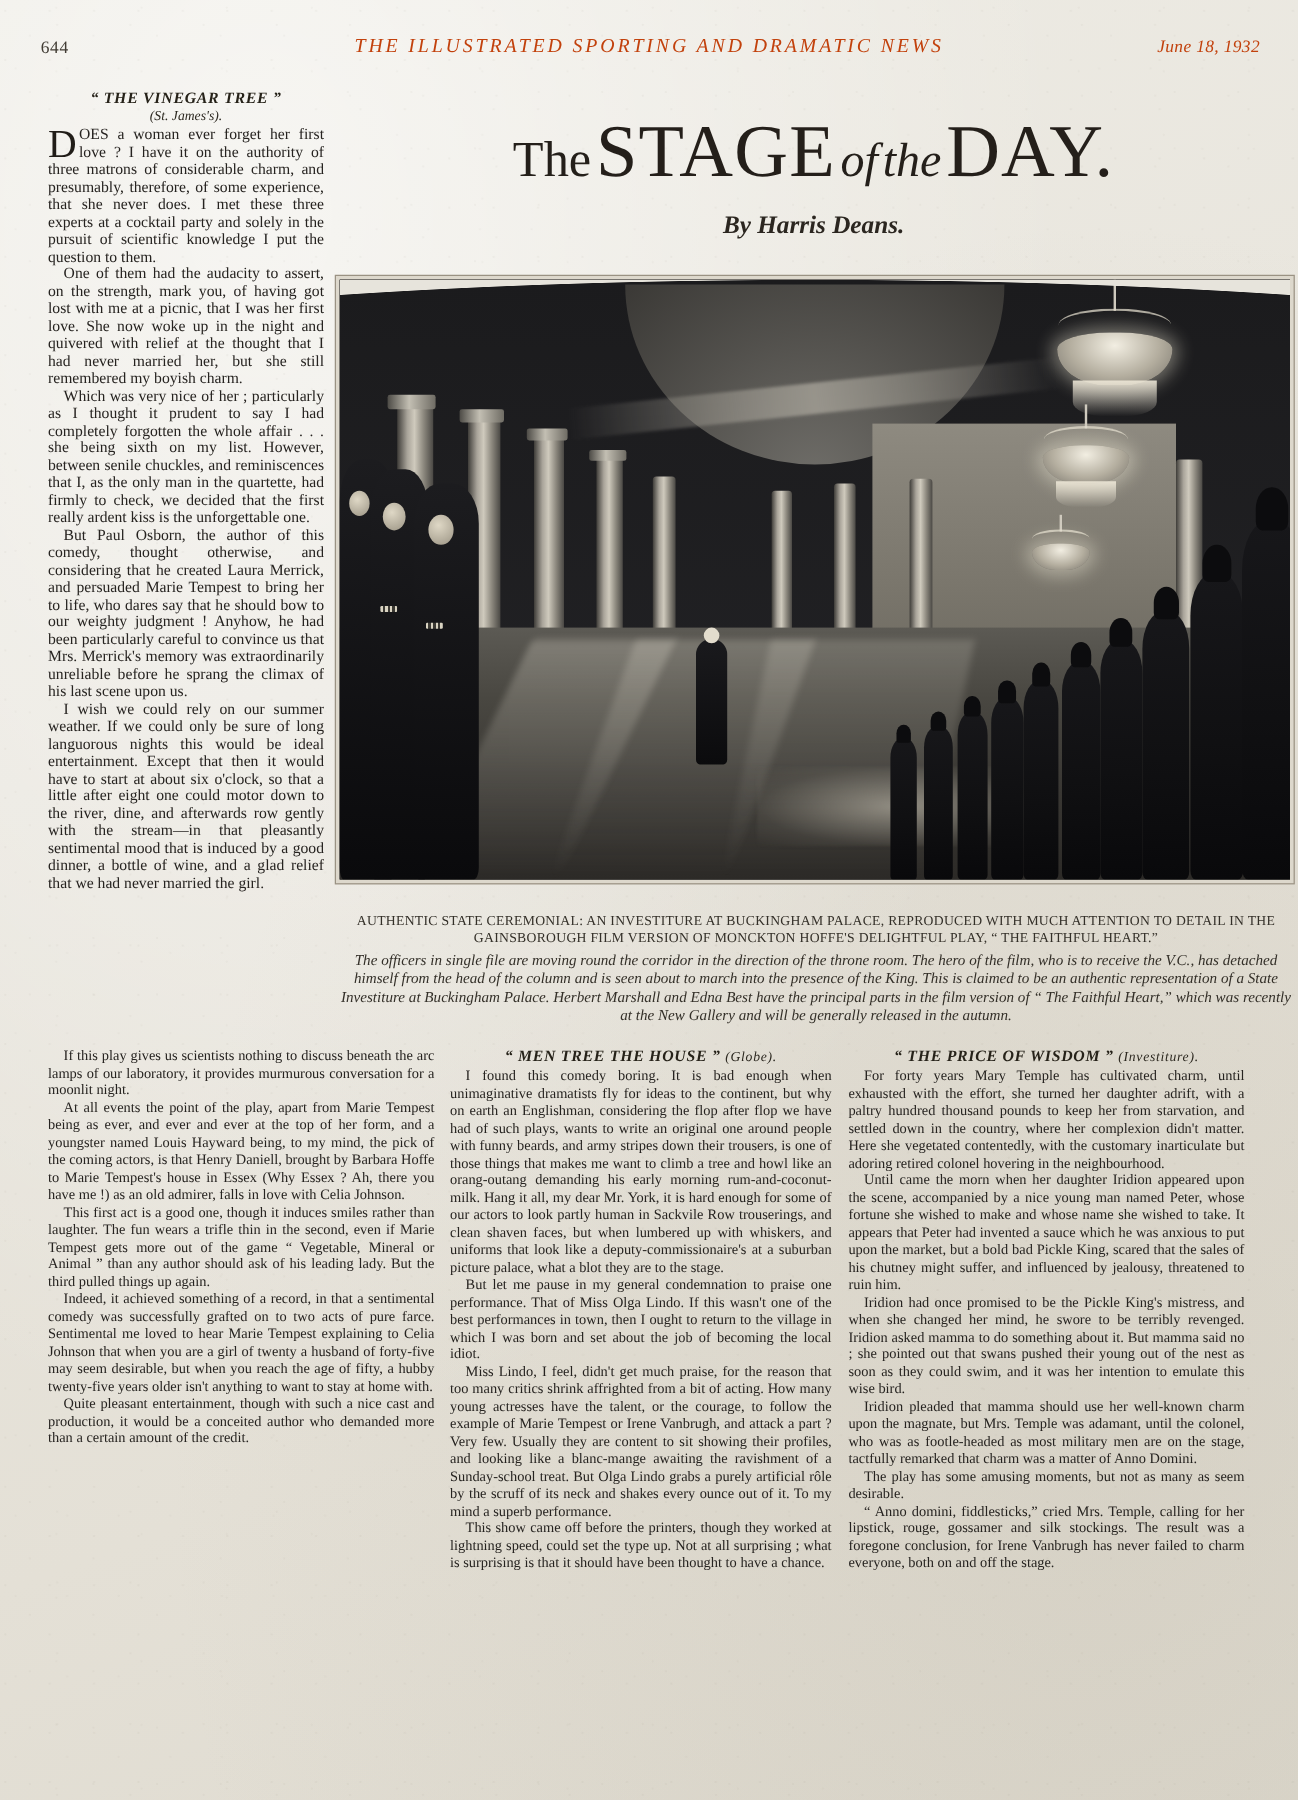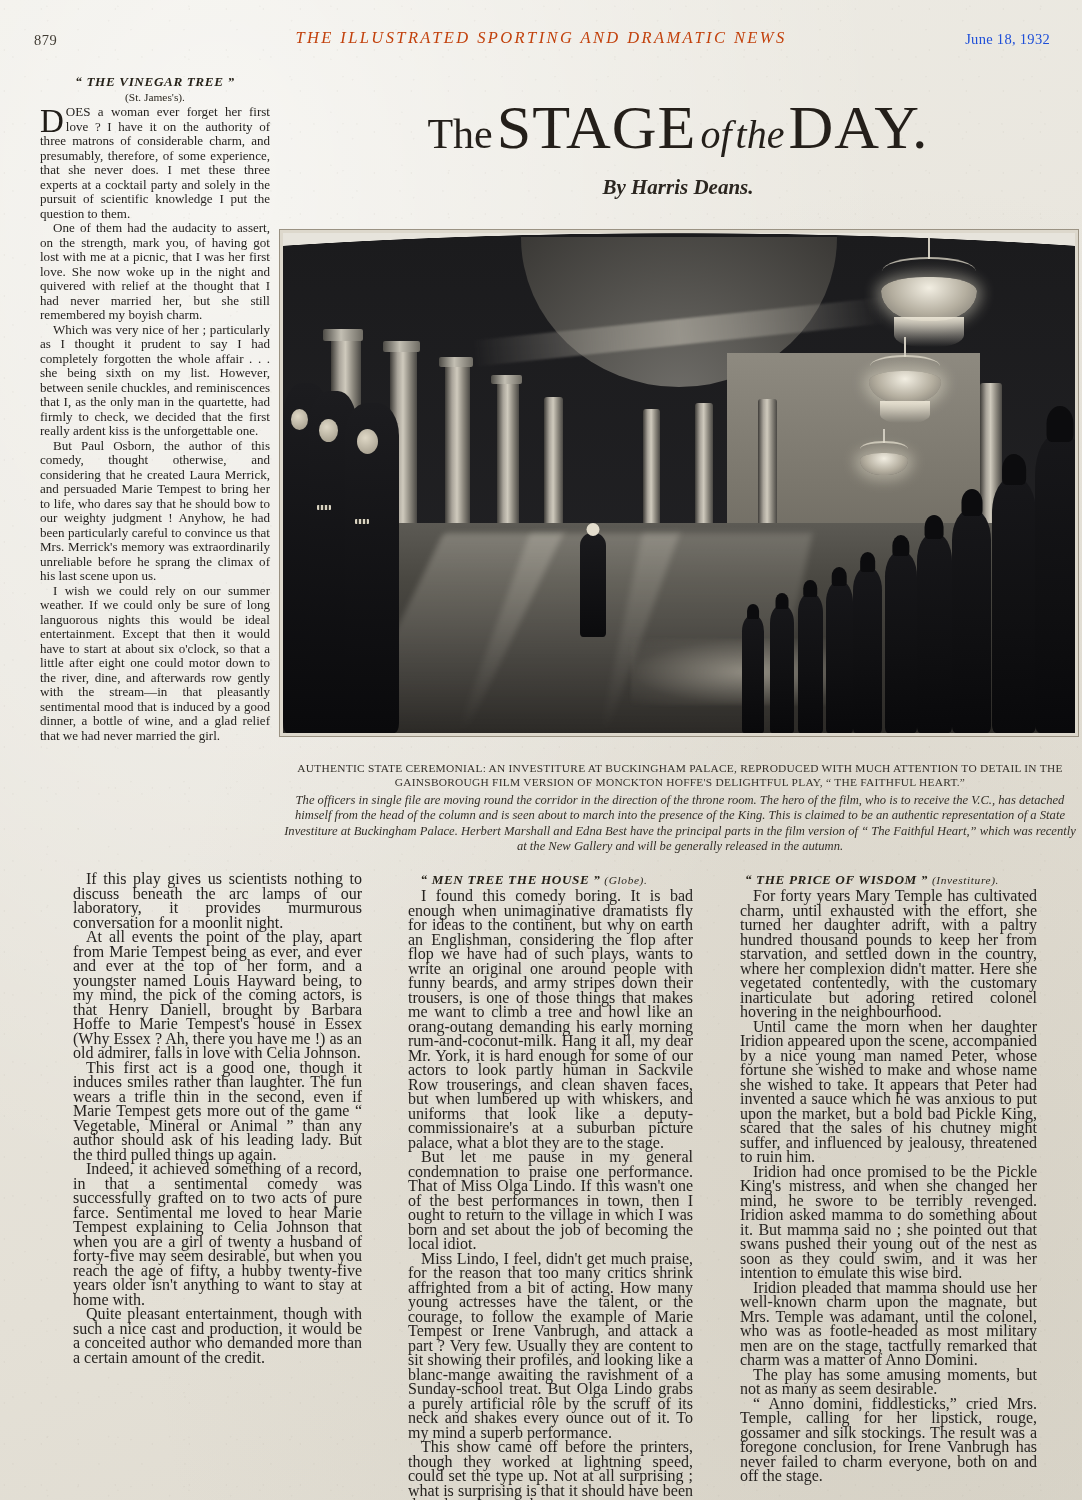--- a/index.html
+++ b/index.html
@@ -36,21 +36,21 @@
     position:absolute;left:34px;top:4px;
     font-size:14.5px;letter-spacing:.5px;color:#413c34;
   }
   .mast-title{
     position:absolute;left:0;right:0;top:0;text-align:center;
     font-style:italic;font-size:16.5px;letter-spacing:2.4px;
     color:#c2410c;
   }
   .mast-date{
     position:absolute;right:32px;top:3px;
-    font-size:14.5px;color:#1d4ed8;letter-spacing:.3px;
+    font-style:italic;font-size:14.5px;color:#c2410c;letter-spacing:.3px;
   }
 
   
   .headline{
     position:absolute;left:278px;width:800px;top:96px;text-align:center;
     line-height:1;white-space:nowrap;color:#241f1a;
   }
   .hl-the{font-size:42px;}
   .hl-stage{font-size:62px;letter-spacing:1px;}
   .hl-of,.hl-the2{font-style:italic;font-size:40px;}
@@ -214,53 +214,53 @@
     text-align:center;font-style:italic;font-size:12.6px;
     line-height:15.3px;color:#332f28;
   }
 
   
   .col-head{
     text-align:center;font-weight:bold;font-style:italic;
     font-size:13.2px;letter-spacing:.6px;margin-bottom:1px;color:#262219;
   }
   .col-sub{
-    text-align:center;font-size:11.4px;
+    text-align:center;font-style:italic;font-size:11.4px;
     margin-bottom:2px;color:#2c2820;
   }
   .bodytext{
     font-size:13.1px;line-height:14.55px;text-align:justify;
     color:#262320;-webkit-hyphens:none;hyphens:none;
   }
   .bodytext p{margin:0;text-indent:13px;}
   .bodytext p.noind{text-indent:0;}
 
   
   .colA{position:absolute;left:40px;top:74px;width:230px;}
   .colA .bodytext{font-size:13.05px;line-height:14.5px;}
   .dropcap{
     float:left;font-size:33px;line-height:26px;
     padding:2px 2px 0 0;margin-top:1px;font-weight:normal;color:#211d18;
   }
   
   .colB{position:absolute;left:40px;top:872px;width:322px;}
   .colC{position:absolute;left:375px;top:872px;width:318px;}
   .colD{position:absolute;left:707px;top:872px;width:330px;}
-  .colC .bodytext,.colD .bodytext,.colB .bodytext{font-size:16px;line-height:14.5px;margin-left:33px;}
+  .colC .bodytext,.colD .bodytext,.colB .bodytext{font-size:12px;line-height:14.5px;}
 </style>
 </head>
 <body>
 
 <div class="paper"></div>
 <div class="grain"></div>
 
 <div class="sheet">
 
   <div class="masthead">
-    <div class="folio">879</div>
+    <div class="folio">644</div>
     <div class="mast-title">THE ILLUSTRATED SPORTING AND DRAMATIC NEWS</div>
     <div class="mast-date">June 18, 1932</div>
   </div>
 
   <div class="headline">
     <span class="hl-the">The</span>
     <span class="hl-stage">STAGE</span>
     <span class="hl-of">of</span>
     <span class="hl-the2">the</span>
     <span class="hl-day">DAY.</span>

